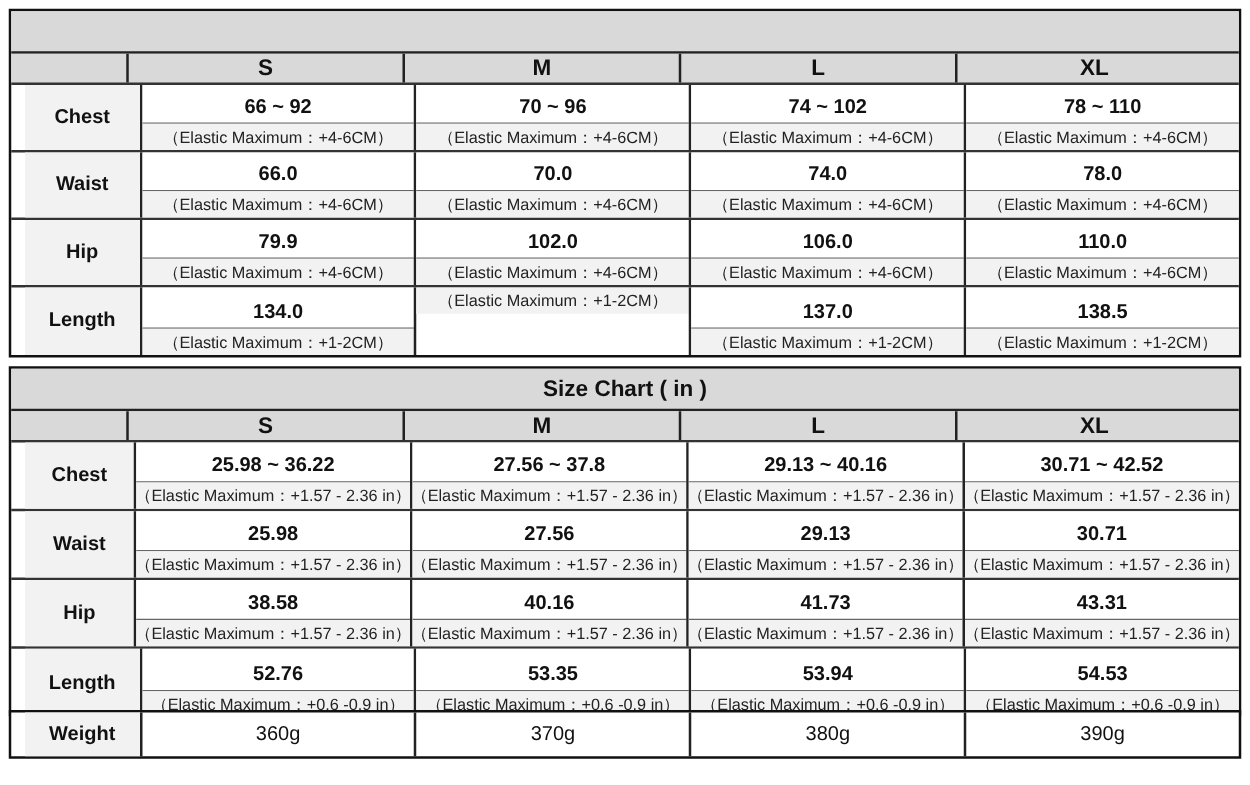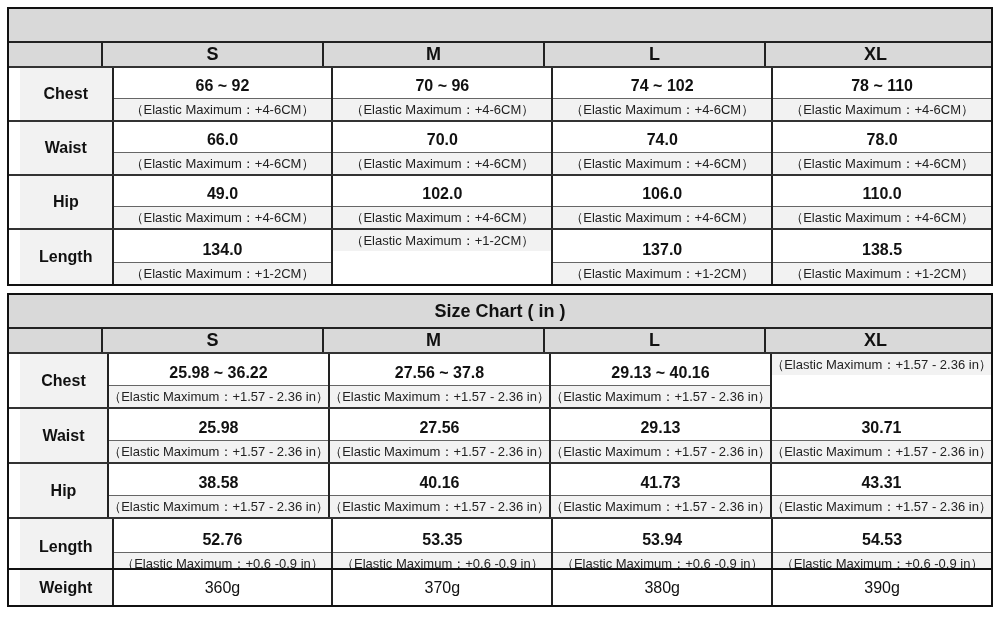--- a/index.html
+++ b/index.html
@@ -83,21 +83,21 @@
         <div class="val-sub">（Elastic Maximum：+4-6CM）</div>
       </div>
     <div class="val-cell">
         <div class="val-main">78.0</div>
         <div class="val-sub">（Elastic Maximum：+4-6CM）</div>
       </div>
   </div>
   <div class="data-row">
     <div class="label-cell">Hip</div>
     <div class="val-cell">
-        <div class="val-main">49.0</div>
+        <div class="val-main">79.9</div>
         <div class="val-sub">（Elastic Maximum：+4-6CM）</div>
       </div>
     <div class="val-cell">
         <div class="val-main">102.0</div>
         <div class="val-sub">（Elastic Maximum：+4-6CM）</div>
       </div>
     <div class="val-cell">
         <div class="val-main">106.0</div>
         <div class="val-sub">（Elastic Maximum：+4-6CM）</div>
       </div>
@@ -143,20 +143,21 @@
       </div>
     <div class="val-cell">
         <div class="val-main">27.56 ~ 37.8</div>
         <div class="val-sub">（Elastic Maximum：+1.57 - 2.36 in）</div>
       </div>
     <div class="val-cell">
         <div class="val-main">29.13 ~ 40.16</div>
         <div class="val-sub">（Elastic Maximum：+1.57 - 2.36 in）</div>
       </div>
     <div class="val-cell">
+        <div class="val-main">30.71 ~ 42.52</div>
         <div class="val-sub">（Elastic Maximum：+1.57 - 2.36 in）</div>
       </div>
   </div>
   <div class="data-row">
     <div class="label-cell">Waist</div>
     <div class="val-cell">
         <div class="val-main">25.98</div>
         <div class="val-sub">（Elastic Maximum：+1.57 - 2.36 in）</div>
       </div>
     <div class="val-cell">

